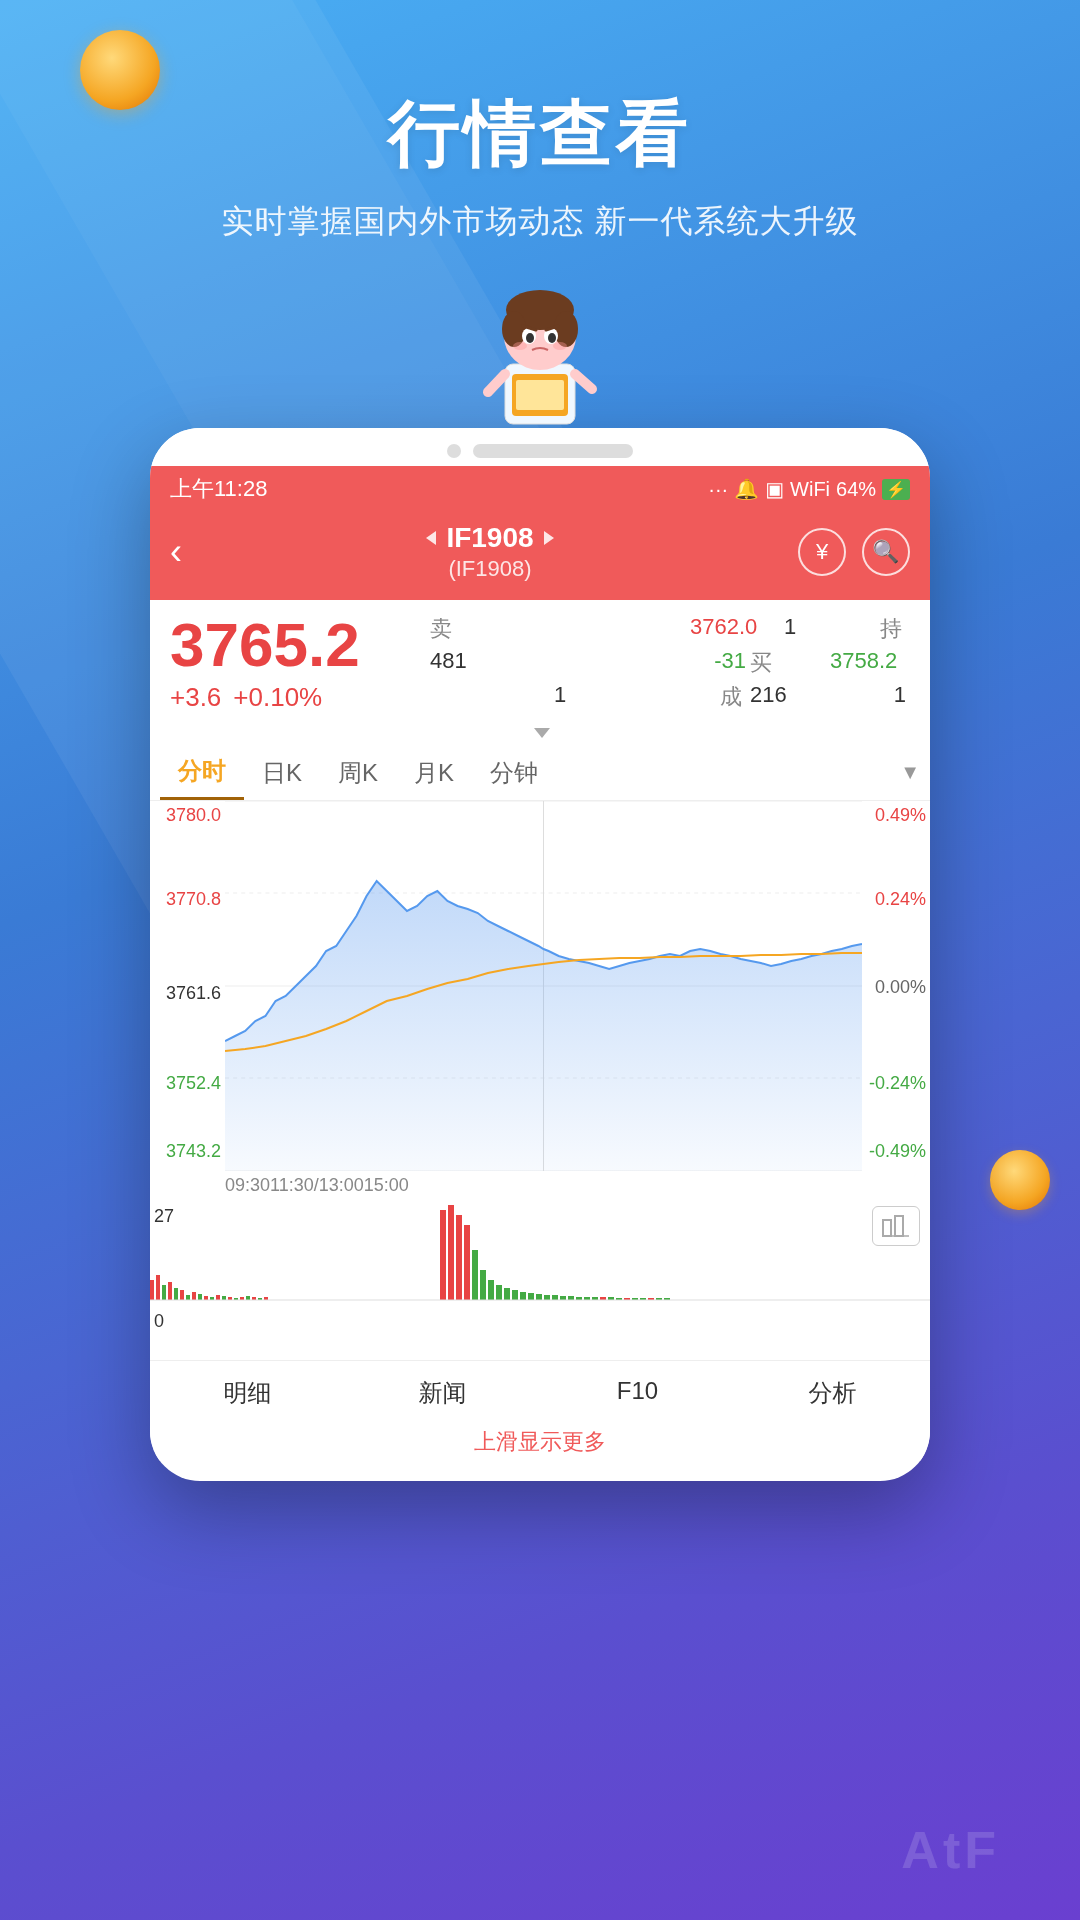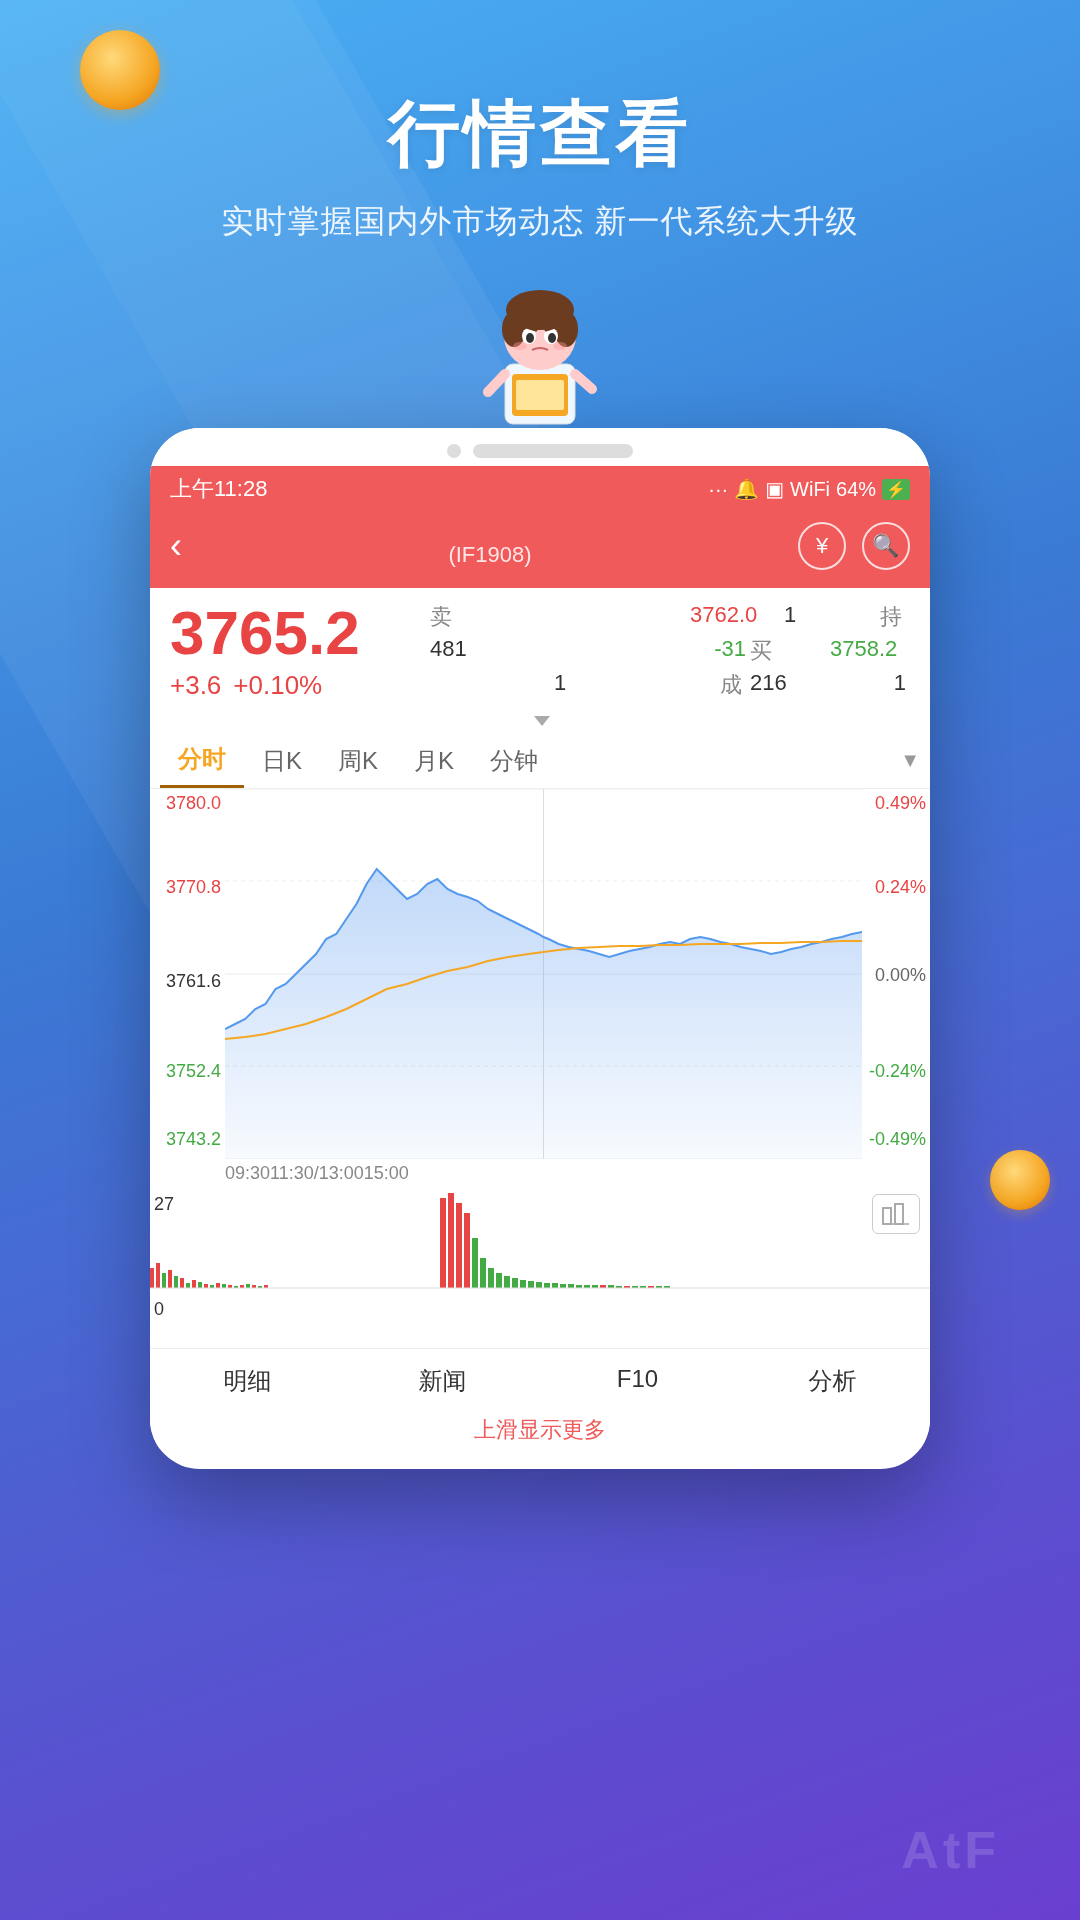--- a/index.html
+++ b/index.html
@@ -168,21 +168,21 @@
     }
     .nav-title-main {
       display: flex;
       align-items: center;
       justify-content: center;
       gap: 10px;
     }
     .nav-title-sub {
       font-size: 22px;
       color: rgba(255,255,255,0.85);
-      margin-top: 18px;
+      margin-top: 2px;
     }
     .nav-icons {
       display: flex;
       gap: 16px;
       align-items: center;
     }
     .nav-icon-btn {
       width: 48px;
       height: 48px;
       border: 2px solid rgba(255,255,255,0.8);
@@ -477,20 +477,25 @@
       <span>▣</span>
       <span>WiFi</span>
       <span>64%</span>
       <span style="background:#4caf50;color:white;padding:1px 4px;border-radius:3px;font-size:16px;">⚡</span>
     </div>
   </div>
 
   <div class="nav-bar">
     <span class="nav-back">‹</span>
     <div class="nav-title">
+      <div class="nav-title-main">
+        <span class="triangle-left"></span>
+        <span style="font-size:28px;font-weight:600;">IF1908</span>
+        <span class="triangle-right"></span>
+      </div>
       <div class="nav-title-sub">(IF1908)</div>
     </div>
     <div class="nav-icons">
       <div class="nav-icon-btn">
         <span>¥</span>
       </div>
       <div class="nav-icon-btn">
         <span>🔍</span>
       </div>
     </div>

